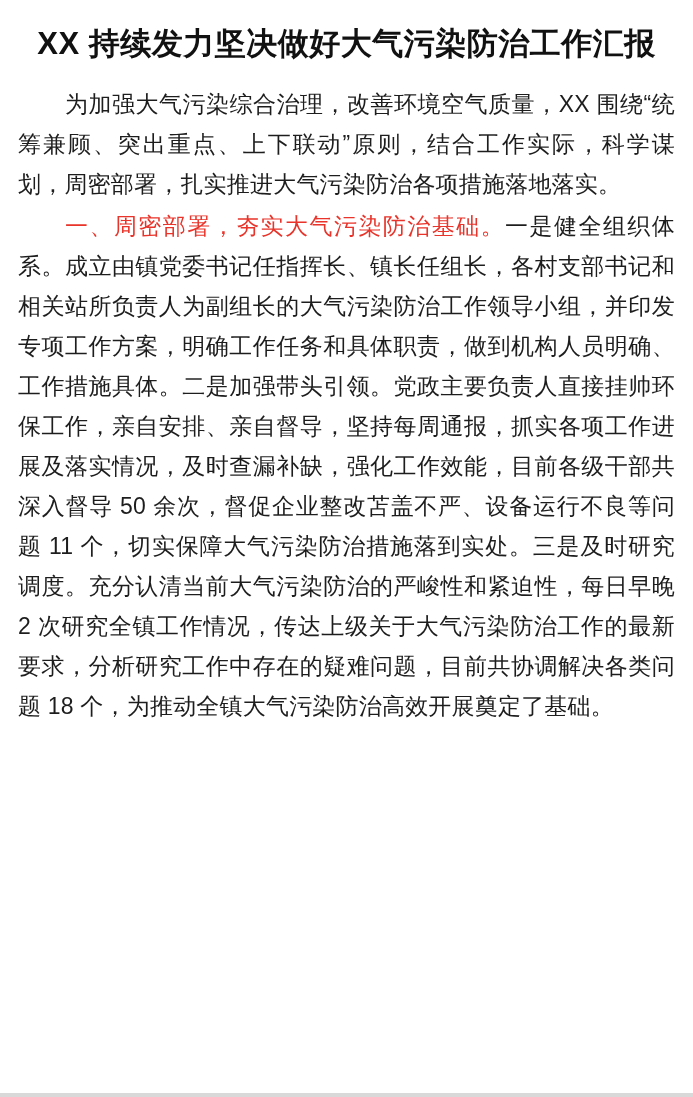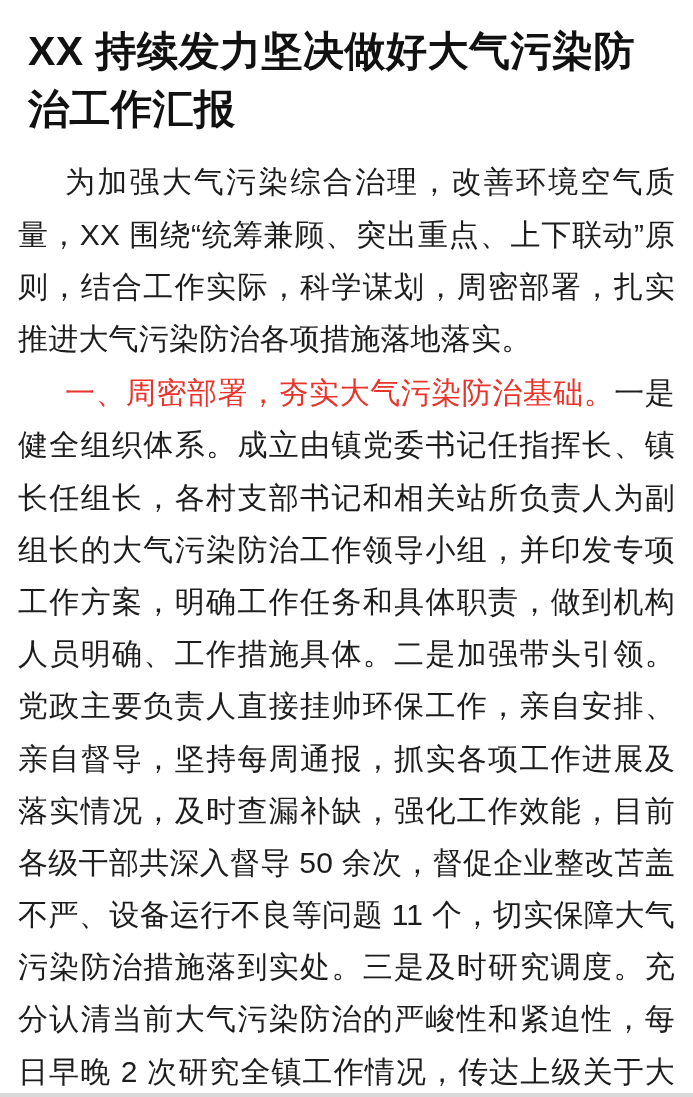--- a/index.html
+++ b/index.html
@@ -16,29 +16,30 @@
     overflow: hidden;
   }
   .page {
     box-sizing: border-box;
     width: 693px;
     height: 1097px;
     padding: 22px 18px 0 18px;
     position: relative;
   }
   .doc-title {
-    font-size: 41px;
+    font-size: 31px;
     font-weight: bold;
     line-height: 1.42;
+    text-align: center;
     letter-spacing: 0.5px;
     margin: 0 10px 18px 10px;
     color: #111111;
   }
   .para {
-    font-size: 30px;
+    font-size: 23px;
     line-height: 1.74;
     text-align: justify;
     text-justify: inter-ideograph;
     margin: 0 0 2px 0;
     letter-spacing: 0.2px;
     color: #1d1d1d;
   }
   .para.indent {
     text-indent: 47px;
   }

